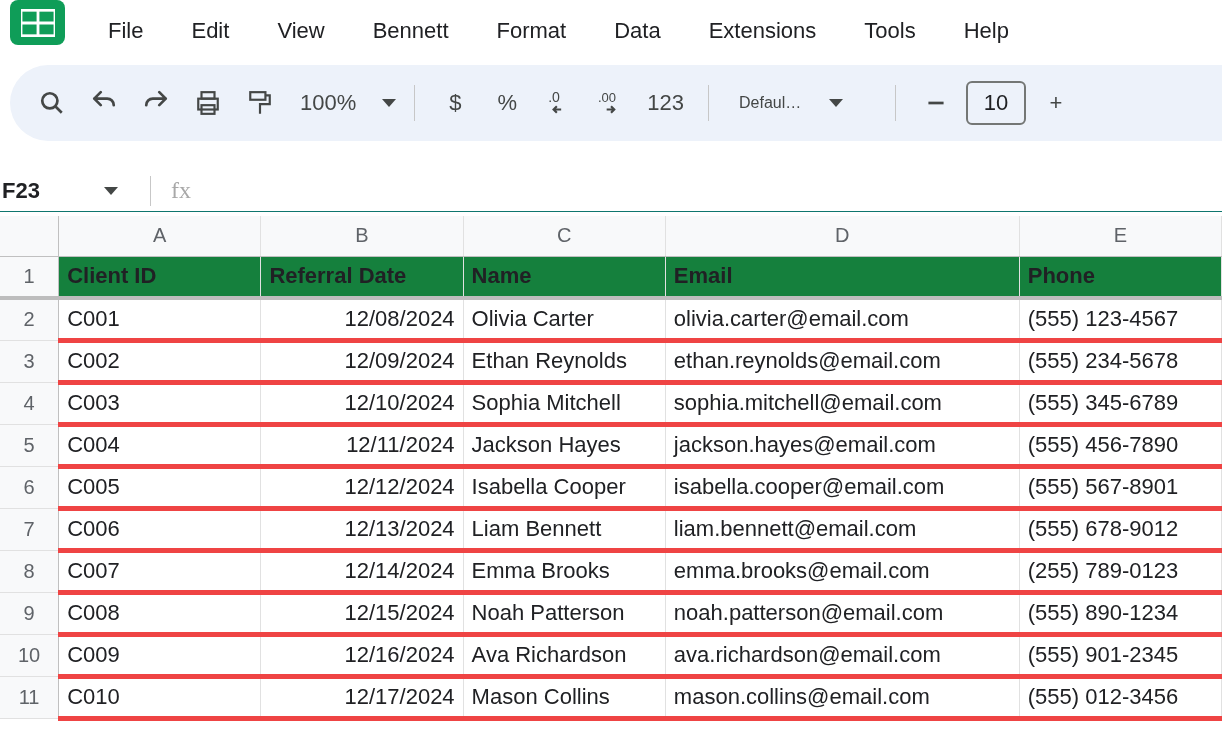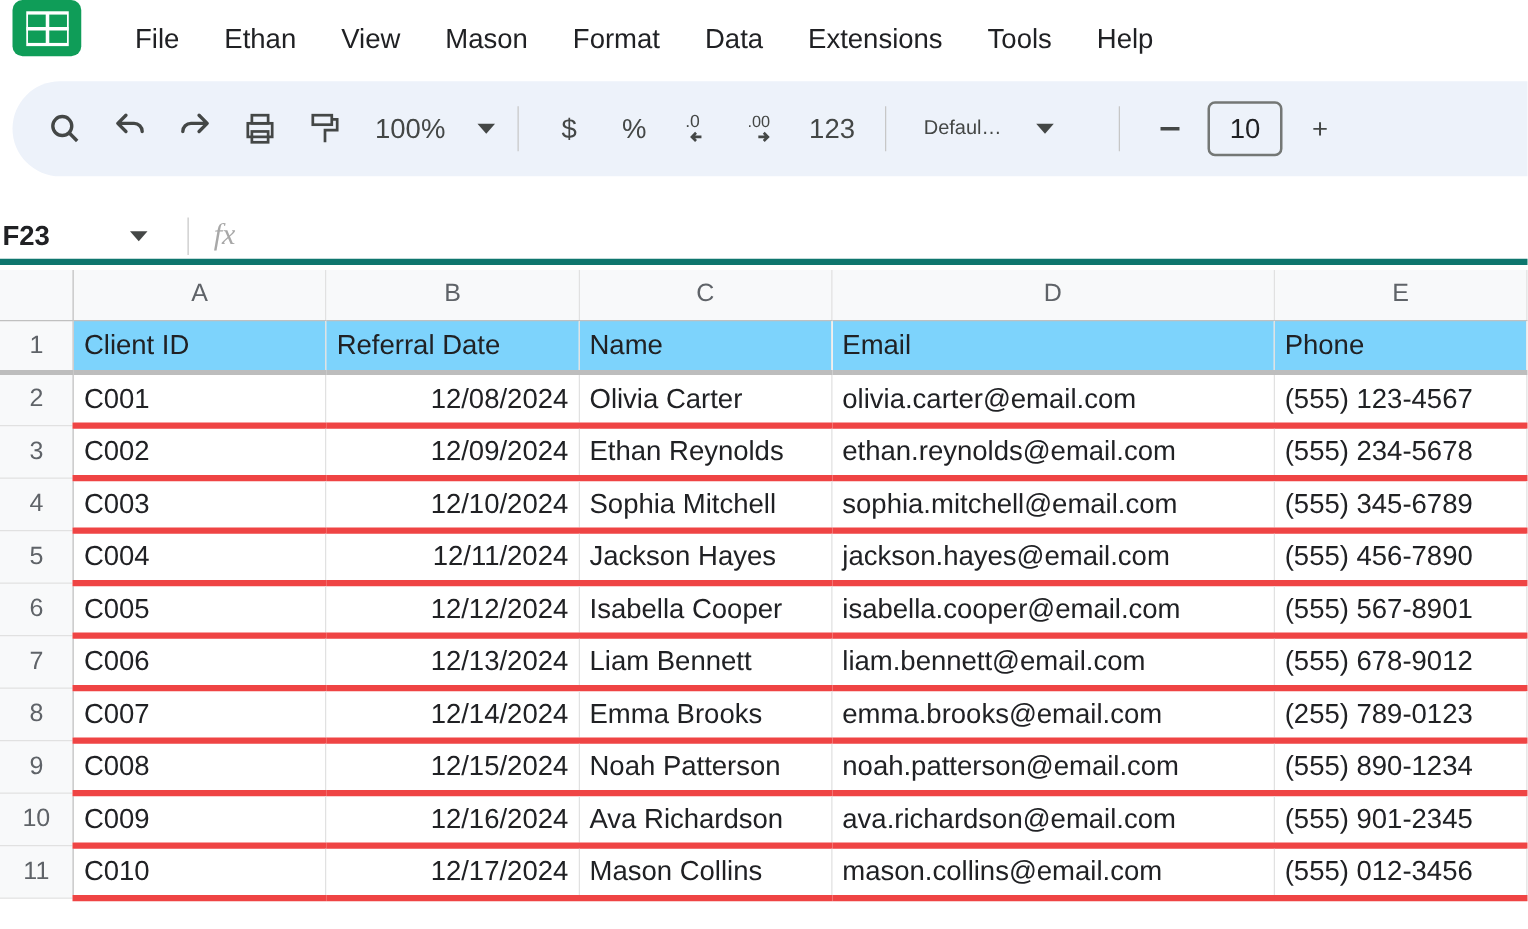--- a/index.html
+++ b/index.html
@@ -21,21 +21,21 @@
       display: flex;
       align-items: center;
       justify-content: center;
     }
     .app-logo svg { width: 34px; height: 28px; }
     .menu-bar {
       position: absolute;
       left: 90px;
       top: 10px;
       display: flex;
-      gap: 0;
+      gap: 12px;
       align-items: center;
       justify-content: center;
     }
     .menu-item {
       font-size: 22px;
       color: #202124;
       padding: 8px 18px;
       cursor: pointer;
       border-radius: 4px;
     }
@@ -110,21 +110,21 @@
       font-size: 22px;
       color: #202124;
     }
     .name-box-row {
       position: absolute;
       left: 0;
       top: 170px;
       height: 42px;
       display: flex;
       align-items: center;
-      border-bottom: 5px solid #0f766e;
+      border-bottom: 1px solid #0f766e;
       width: 1222px;
     }
     .name-box {
       width: 130px;
       font-size: 22px;
       font-weight: bold;
       color: #202124;
       padding-left: 2px;
       display: flex;
       align-items: center;
@@ -132,21 +132,20 @@
       padding-right: 12px;
     }
     .name-box-sep {
       width: 1px;
       height: 30px;
       background: #c7c7c7;
       margin: 0 20px;
     }
     .fx-label {
       font-family: serif;
-      font-style: italic;
       font-size: 24px;
       color: #a8a8a8;
     }
     .grid {
       position: absolute;
       left: 0;
       top: 216px;
       width: 1222px;
     }
     .grid table {
@@ -186,22 +185,22 @@
       border-right: 1px solid #e1e1e1;
       border-bottom: 5px solid #ef4444;
       font-size: 22px;
       color: #202124;
       padding: 0 8px;
       height: 42px;
       white-space: nowrap;
       overflow: hidden;
     }
     .header-row .cell {
-      font-weight: normal;
-      background: #7dd3fc;
+      font-weight: bold;
+      background: #15803d;
     }
     .header-row .row-header {
       border-bottom: 4px solid #bdbdbd;
     }
     .header-row .cell {
       border-bottom: 4px solid #bdbdbd;
     }
     .col-A { width: 200px; }
     .col-B { width: 200px; }
     .col-C { width: 200px; }
@@ -215,23 +214,23 @@
 <div class="app-logo">
   <svg viewBox="0 0 24 18">
     <rect x="0" y="0" width="24" height="18" fill="none" stroke="#fff" stroke-width="2"></rect>
     <line x1="12" y1="0" x2="12" y2="18" stroke="#fff" stroke-width="2"></line>
     <line x1="0" y1="9" x2="24" y2="9" stroke="#fff" stroke-width="2"></line>
   </svg>
 </div>
 
 <div class="menu-bar">
   <div class="menu-item">File</div>
-  <div class="menu-item">Ethan</div>
+  <div class="menu-item">Edit</div>
   <div class="menu-item">View</div>
-  <div class="menu-item">Mason</div>
+  <div class="menu-item">Bennett</div>
   <div class="menu-item">Format</div>
   <div class="menu-item">Data</div>
   <div class="menu-item">Extensions</div>
   <div class="menu-item">Tools</div>
   <div class="menu-item">Help</div>
 </div>
 
 <div class="toolbar">
   <div class="toolbar-btn">
     <svg viewBox="0 0 24 24">

